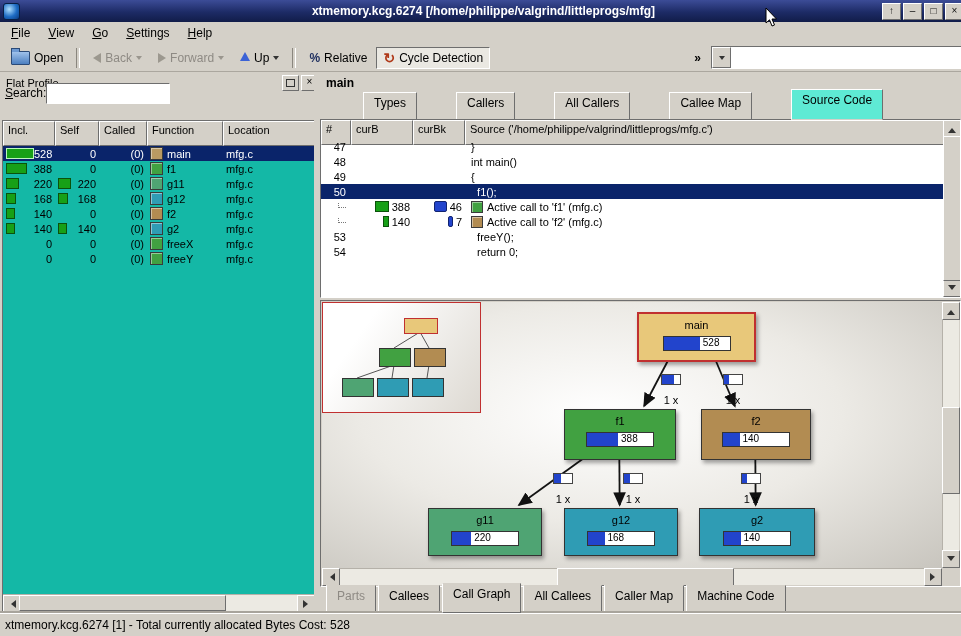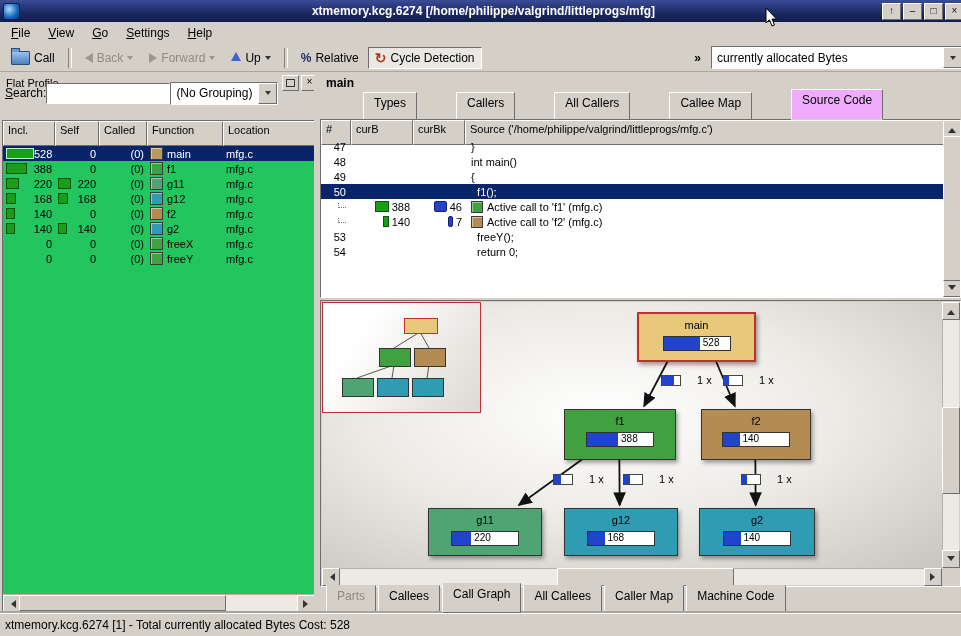--- a/index.html
+++ b/index.html
@@ -60,21 +60,21 @@
     padding:0 2px 0 4px;font-size:11px;}
   .dock-btn{width:15px;height:14px;margin-left:2px;background:#d4d0c8;border:1px solid;
     border-color:#fff #6e6e6e #6e6e6e #fff;font-size:10px;line-height:12px;text-align:center;}
   .float-glyph{display:inline-block;width:7px;height:6px;border:1px solid #333;margin-top:3px;}
   .search-row{position:absolute;left:2px;top:80px;width:312px;height:26px;display:flex;align-items:center;gap:0;padding:0 3px;}
   .search-label::first-letter{text-decoration:underline;}
   .search-input{width:116px;height:19px;background:#fff;border:1px solid;border-color:#6e6e6e #fff #fff #6e6e6e;
     font-family:"Liberation Sans",sans-serif;font-size:12px;padding:0 3px;}
   .grouping-combo{width:106px;}
 
-  .flat-frame{position:absolute;left:2px;top:120px;width:312px;height:490px;background:#22c55e;
+  .flat-frame{position:absolute;left:2px;top:120px;width:312px;height:490px;background:#14b8a6;
     border:1px solid;border-color:#6e6e6e #fff #fff #6e6e6e;overflow:hidden;}
   .ft-grid{display:grid;grid-template-columns:52px 44px 48px 76px 1fr;}
   .fh{background:#d4d0c8;border:1px solid;border-color:#fff #6e6e6e #6e6e6e #fff;
     font-size:11px;padding:2px 4px;overflow:hidden;white-space:nowrap;height:19px;}
   .ft-row{height:15px;font-size:11px;align-items:center;}
   .ft-row.sel{background:#0a246a;color:#fff;}
   .fc{padding:0 3px;display:flex;align-items:center;overflow:hidden;white-space:nowrap;}
   .fc .num{margin-left:auto;}
   .pbar{height:9px;background:#17a017;border:1px solid #0b520b;flex:0 0 auto;}
   .sel .pbar{border-color:#bdf7bd;}
@@ -85,21 +85,21 @@
   
   .splitter{position:absolute;left:314px;top:72px;width:5px;height:540px;background:#d4d0c8;}
 
   
   .detail-title{position:absolute;left:326px;top:76px;font-weight:bold;font-size:12px;}
   .tabbar{display:flex;align-items:flex-end;position:absolute;}
   .tabbar-top{left:322px;top:97px;width:637px;height:23px;padding-left:4px;}
   .tab{padding:3px 10px;background:#d4d0c8;border:1px solid;border-color:#fff #6e6e6e #6e6e6e #fff;
     margin-right:2px;font-size:12px;height:20px;white-space:nowrap;}
   .tabbar-top .tab{border-bottom-color:#6e6e6e;margin-left:37px;}
-  .tabbar-top .tab.active{height:23px;border-bottom-color:#d4d0c8;background:#f0abfc;position:relative;z-index:2;}
+  .tabbar-top .tab.active{height:23px;border-bottom-color:#d4d0c8;background:#5eead4;position:relative;z-index:2;}
   .tab.disabled{color:#8e8a84;}
   .tabbar-bottom{left:322px;top:585px;width:637px;height:22px;align-items:flex-start;padding-left:4px;}
   .tabbar-bottom .tab{border-color:#fff #6e6e6e #6e6e6e #fff;border-top-color:#d4d0c8;height:20px;}
   .tabbar-bottom .tab.active{height:22px;margin-top:-2px;z-index:2;font-weight:normal;}
 
   
   .src-frame{position:absolute;left:320px;top:119px;width:639px;height:177px;background:#fff;
     border:1px solid;border-color:#6e6e6e #fff #fff #6e6e6e;overflow:hidden;}
   .src-grid{display:grid;grid-template-columns:30px 62px 52px 1fr;}
   .src-head{position:absolute;left:0;top:0;right:16px;}
@@ -122,21 +122,21 @@
   .graph-frame{position:absolute;left:320px;top:300px;width:639px;height:285px;background:#d4d0c8;
     border:1px solid;border-color:#6e6e6e #fff #fff #6e6e6e;}
   .graph-area{position:absolute;left:1px;top:1px;width:620px;height:266px;overflow:hidden;
     background:radial-gradient(ellipse at 45% 42%,#ffffff 0%,#eceae5 50%,#c8c5be 100%);}
   #edges-svg{position:absolute;left:0;top:0;width:620px;height:266px;}
   .gnode{position:absolute;text-align:center;font-size:11px;box-shadow:2px 3px 4px rgba(0,0,0,.35);}
   .gnode-label{margin-top:5px;}
   .gnode-bar{position:relative;width:66px;height:13px;margin:5px auto 0;background:#fff;border:1px solid #333;}
   .gnode-fill{position:absolute;left:0;top:0;bottom:0;background:#2244cc;}
   .gnode-val{position:absolute;top:0;font-size:10px;line-height:11px;padding-left:3px;color:#000;}
-  .elab{position:absolute;display:flex;align-items:center;gap:16px;font-size:11px;}
+  .elab{position:absolute;display:flex;align-items:center;gap:9px;font-size:11px;flex-direction:column;}
   .ebar{position:relative;width:18px;height:9px;background:#fff;border:1px solid #444;flex:0 0 auto;}
   .ebarf{position:absolute;left:0;top:0;bottom:0;background:#2244cc;}
   .minimap{position:absolute;left:0;top:0;width:157px;height:109px;border:1px solid #c03030;
     background:linear-gradient(125deg,#ffffff 25%,#ddd9d2 100%);}
   .mmrect{position:absolute;}
   #mm-svg{position:absolute;left:0;top:0;width:157px;height:109px;}
   .g-vscroll{position:absolute;right:1px;top:1px;width:16px;height:266px;background:#eceae3;border-left:1px solid #b5b1a9;}
   .g-hscroll{position:absolute;left:1px;bottom:1px;height:16px;width:620px;background:#eceae3;border-top:1px solid #b5b1a9;}
   .sb-corner{position:absolute;right:1px;bottom:1px;width:16px;height:16px;background:#d4d0c8;}
 
@@ -175,21 +175,21 @@
     <div class="menu-item">File</div>
     <div class="menu-item">View</div>
     <div class="menu-item">Go</div>
     <div class="menu-item">Settings</div>
     <div class="menu-item">Help</div>
   </div>
 
 <div class="toolbar">
   <div class="tbtn">
     <span class="folder"></span>
-    <span>Call</span>
+    <span>Open</span>
   </div>
   <div class="tsep"></div>
   <div class="tbtn disabled">
     <span class="arr left"></span>
     <span>Back</span>
     <span class="dd dis"></span>
   </div>
   <div class="tbtn disabled">
     <span class="arr right"></span>
     <span>Forward</span>
@@ -204,43 +204,36 @@
   <div class="tbtn">
     <span class="pct-icon">%</span>
     <span>Relative</span>
   </div>
   <div class="tbtn pressed">
     <span class="cycle-icon">↻</span>
     <span>Cycle Detection</span>
   </div>
   <div class="chevron">»</div>
   <div class="combo event-combo">
-    <span class="cval">currently allocated Bytes</span>
     <span class="cbtn">
         <span class="dd"></span>
       </span>
   </div>
 </div>
 
 <div class="dock-head">
   <span>Flat Profile</span>
   <span style="margin-left:auto;display:flex;">
     <span class="dock-btn"><span class="float-glyph"></span></span>
     <span class="dock-btn">×</span>
   </span>
 </div>
 <div class="search-row">
   <span class="search-label">Search:</span>
   <input class="search-input" value="" style="">
-  <div class="combo grouping-combo">
-    <span class="cval">(No Grouping)</span>
-    <span class="cbtn">
-        <span class="dd"></span>
-      </span>
-  </div>
 </div>
 <div class="flat-frame">
   <div class="ft-grid" id="ft-head">
       <div class="fh">Incl.</div>
       <div class="fh">Self</div>
       <div class="fh">Called</div>
       <div class="fh">Function</div>
       <div class="fh">Location</div>
     </div>
   <div id="ft-body">

